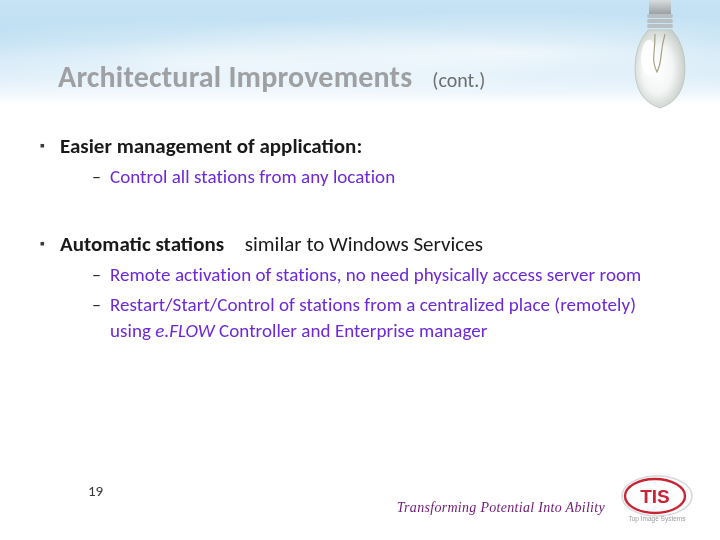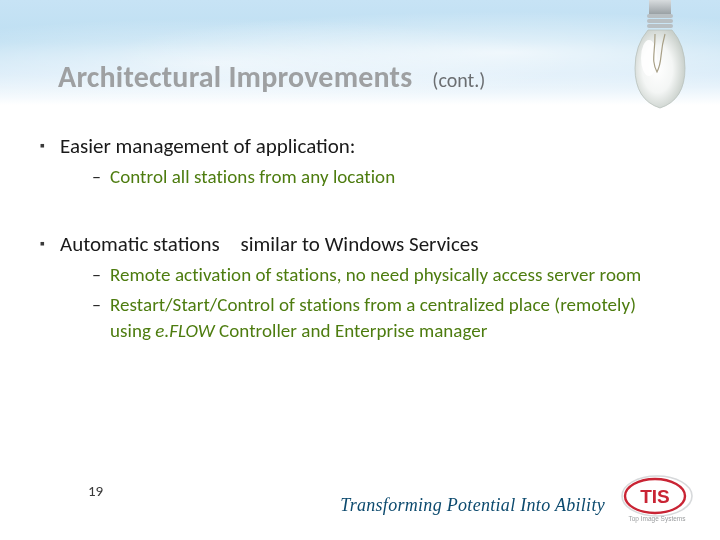--- a/index.html
+++ b/index.html
@@ -82,63 +82,63 @@
     flex: 0 0 20px;
     font-size: 14px;
     color: #3a3a3a;
     line-height: 28px;
   }
   .b1 .text {
     font-size: 21px;
     color: #1a1a1a;
     line-height: 28px;
   }
-  .b1 .text .bold { font-weight: 400; }
+  .b1 .text .bold { font-weight: 700; }
   .b1 .text .reg  { font-weight: 400; margin-left: 16px; }
 
   .b2 {
     display: flex;
     align-items: flex-start;
     margin-left: 52px;
     margin-top: 4px;
     margin-bottom: 2px;
   }
   .b2 .marker {
     flex: 0 0 18px;
     font-size: 18px;
     color: #2a2a2a;
     line-height: 26px;
     font-weight: 400;
   }
   .b2 .text {
     font-size: 19px;
-    color: #4d7c0f;
+    color: #6d28d9;
     line-height: 26px;
     letter-spacing: 0.05px;
   }
   .b2 .text em { font-style: italic; text-align: center; }
 
   .gap { height: 34px; }
 
   .page-num {
     position: absolute;
     left: 88px;
     bottom: 40px;
     font-size: 15px;
     color: #3a3a3a;
   }
 
   .tagline {
     position: absolute;
     right: 115px;
     bottom: 24px;
-    font-size: 18px;
+    font-size: 14px;
     font-style: italic;
     letter-spacing: 0.3px;
-    color: #0c4a6e;
+    color: #701a75;
     font-family: Georgia, "Times New Roman", serif;
     white-space: nowrap;
   }
 
   .logo {
     position: absolute;
     right: 20px;
     bottom: 16px;
     width: 85px;
     height: 50px;

